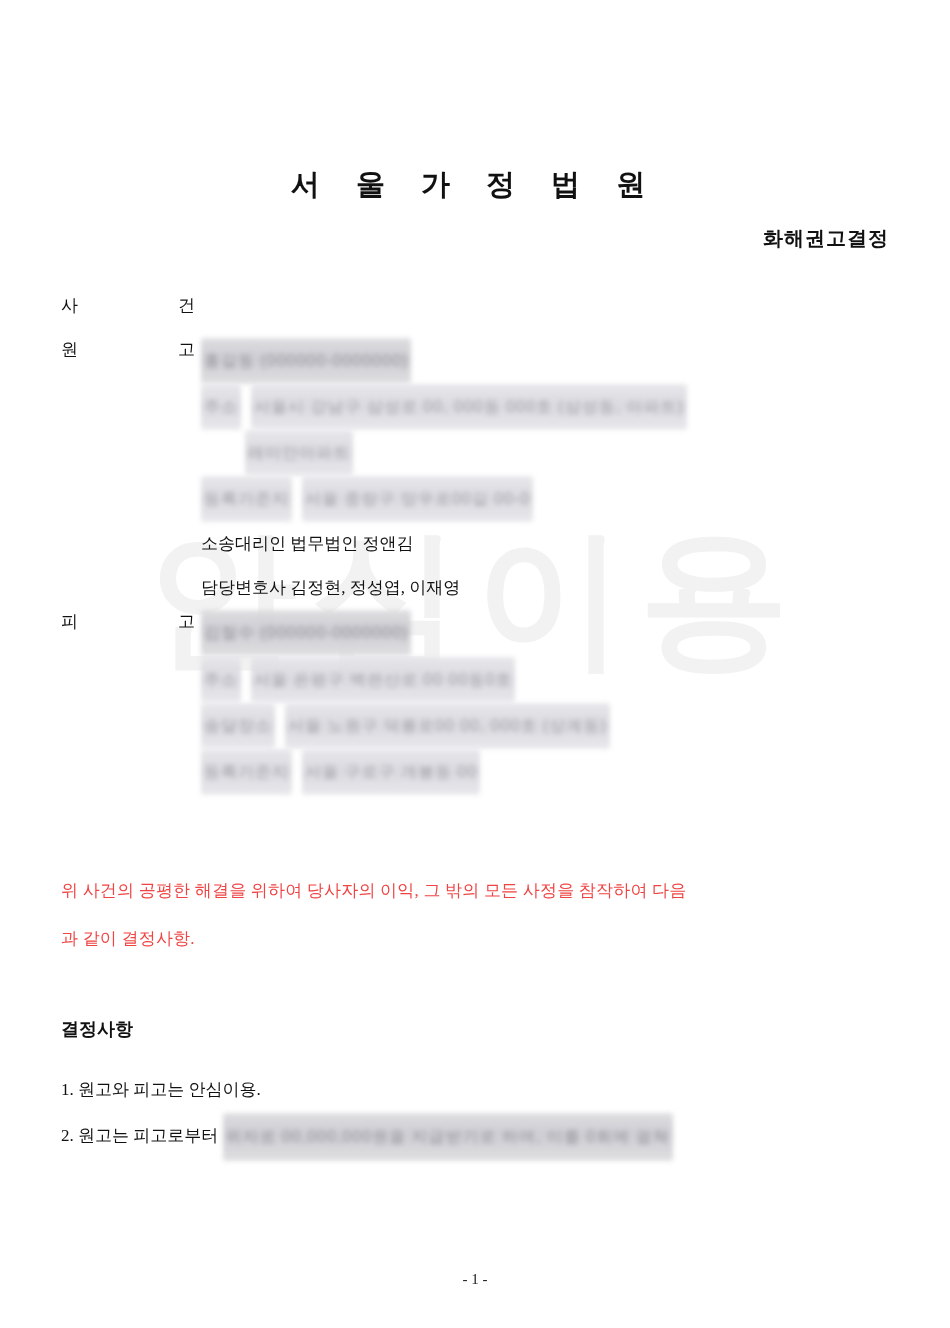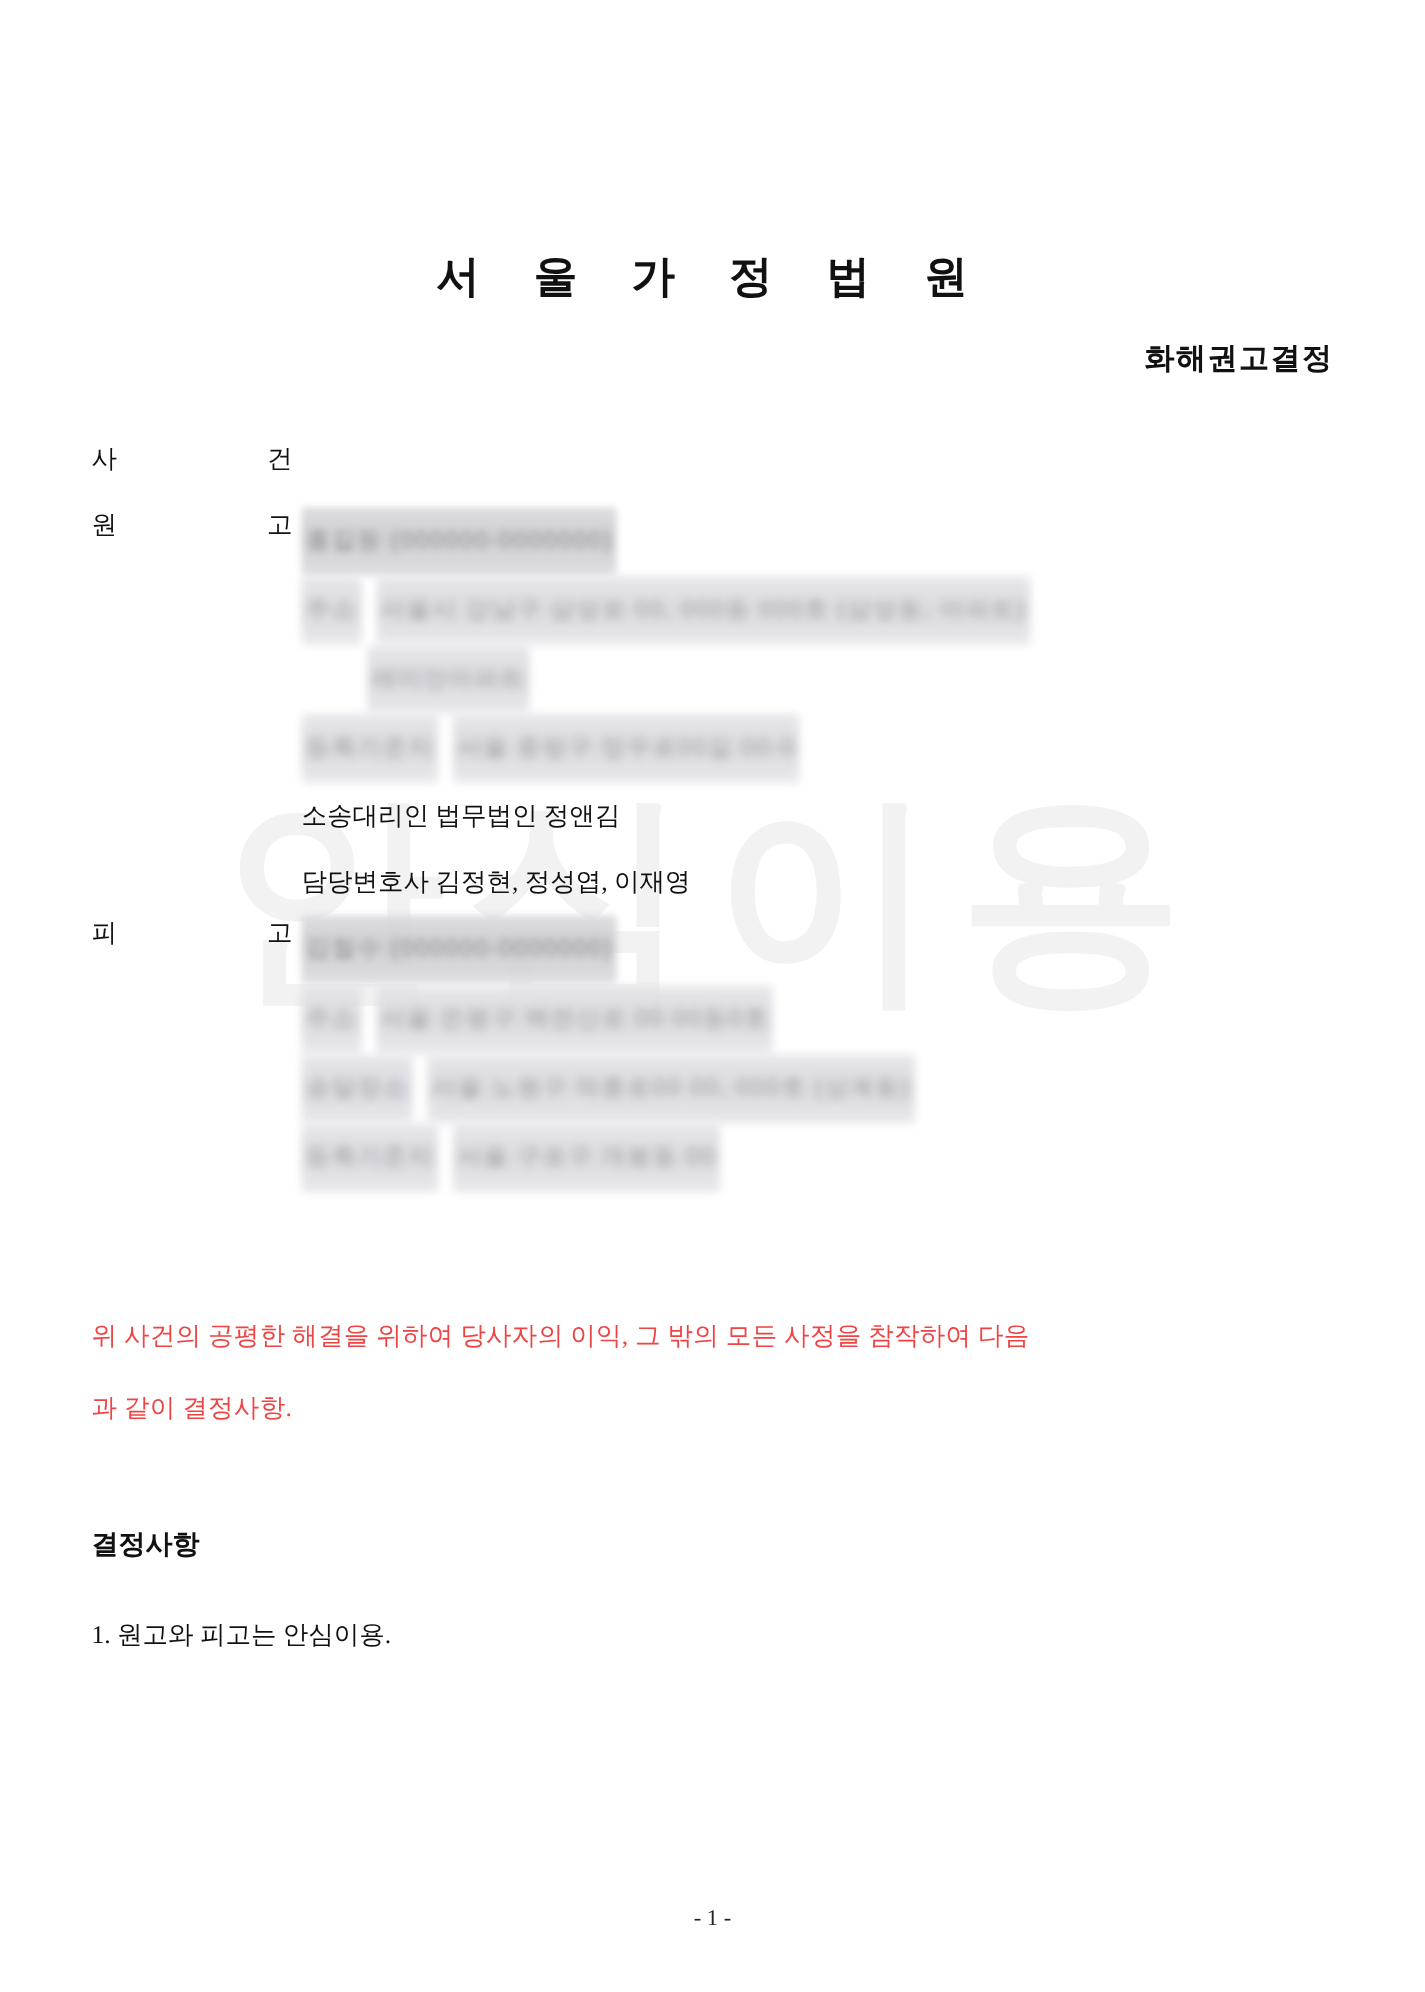--- a/index.html
+++ b/index.html
@@ -254,19 +254,24 @@
       <div>과 같이 결정사항.</div>
     </div>
 
     <div class="section-title">결정사항</div>
 
     <div class="ordered">
       <div class="item">
         <span>1.</span>
         <span>원고와 피고는 안심이용.</span>
       </div>
+      <div class="item">
+        <span>2.</span>
+        <span>원고는 피고로부터</span>
+        <span class="redact">위자료 00,000,000원을 지급받기로 하며, 이를 0회에 걸쳐</span>
+      </div>
     </div>
 
   </div>
 
   <div class="page-number">- 1 -</div>
 
 </div>
 
 </body></html>

